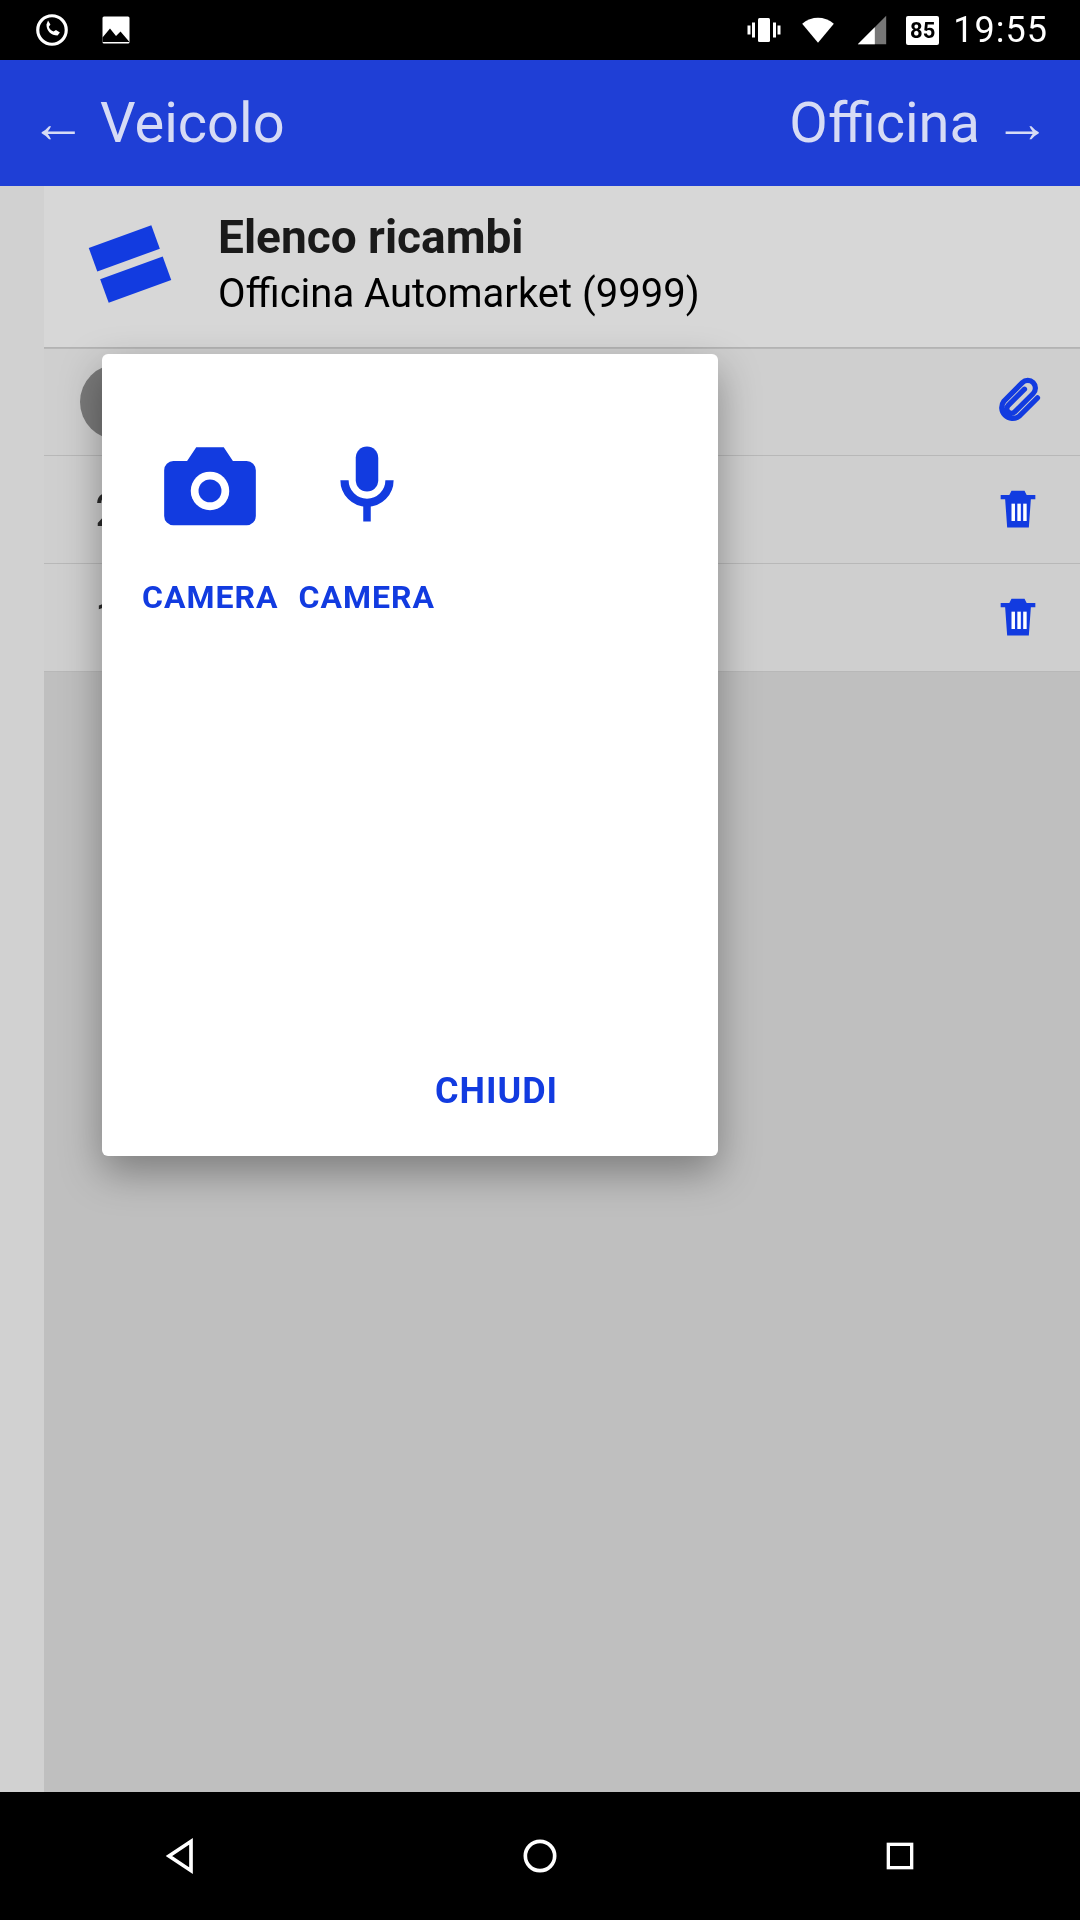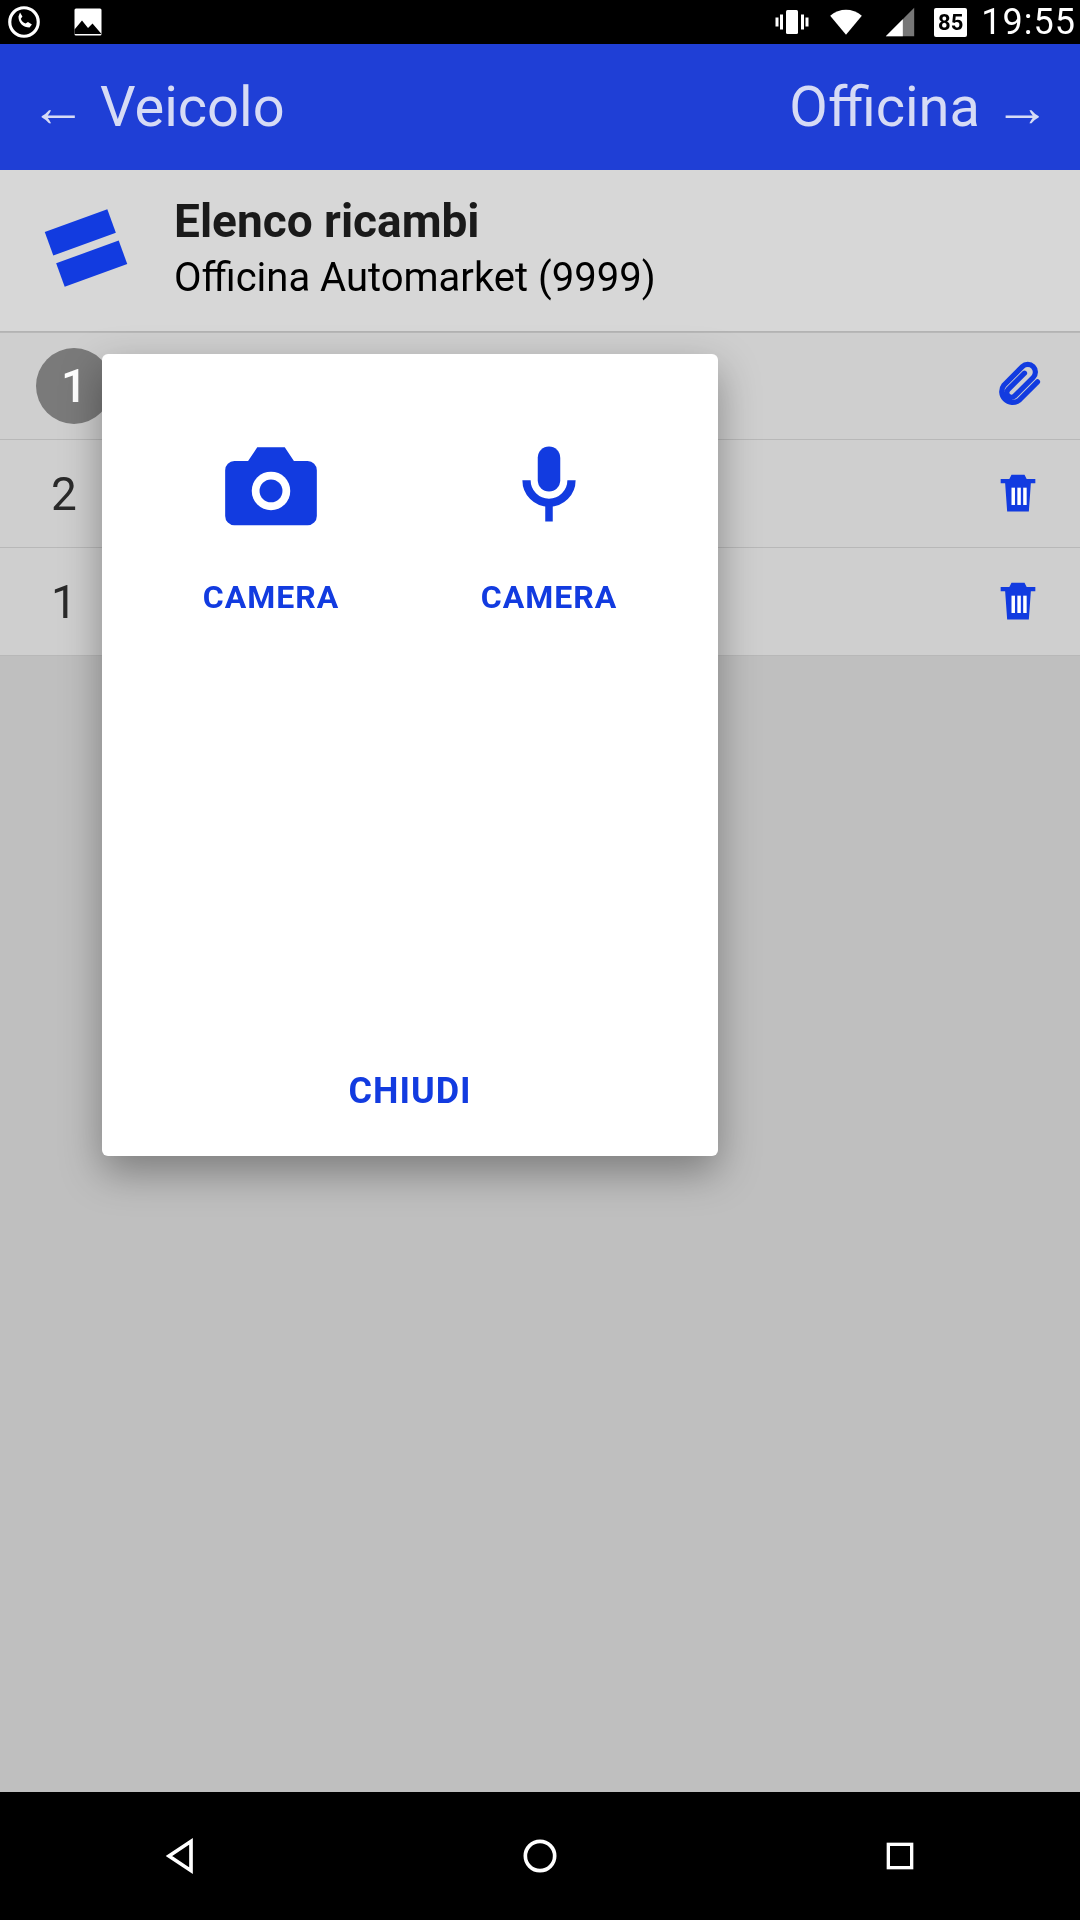--- a/index.html
+++ b/index.html
@@ -1,52 +1,52 @@
 <!DOCTYPE html>
 <html><head>
 <meta charset="utf-8">
 <style>
   * { box-sizing: border-box; margin: 0; padding: 0; }
   html, body { width: 1080px; height: 1920px; font-family: Roboto, Arial, sans-serif; overflow: hidden; }
   body { background: #bdbdbd; position: relative; }
 
   
-  .status-bar { background: #000; height: 44px; display: flex; align-items: center; justify-content: space-between; padding: 0 4px; color: #fff; }
+  .status-bar { background: #000; height: 60px; display: flex; align-items: center; justify-content: space-between; padding: 0 32px; color: #fff; }
   .status-left { display: flex; gap: 24px; align-items: center; }
   .status-right { display: flex; gap: 14px; align-items: center; }
   .status-icon { width: 40px; height: 40px; display: inline-flex; align-items: center; justify-content: center; }
   .clock { font-size: 36px; font-weight: 400; letter-spacing: 1px; }
   .battery-box { background: #fff; color: #000; font-size: 22px; font-weight: 700; padding: 2px 4px; border-radius: 2px; }
 
   
   .app-header { background: #1f3fd6; height: 126px; display: flex; align-items: center; justify-content: space-between; padding: 0 30px; color: #d6dbf5; }
   .hdr-left, .hdr-right { display: flex; align-items: center; gap: 14px; }
   .hdr-text { font-size: 56px; font-weight: 400; }
   .arrow { font-size: 56px; line-height: 1; }
 
   
-  .section { background: #d1d1d1; }
+  .section { background: #d1d1d1; padding-left: 44px; }
   .section-head { display: flex; align-items: center; gap: 36px; padding: 24px 34px 30px; background: #d7d7d7; border-bottom: 1px solid #b3b3b3; }
   .logo-box { width: 104px; height: 104px; display: flex; align-items: center; justify-content: center; }
   .section-title { font-size: 46px; font-weight: 700; color: #1a1a1a; }
   .section-sub { font-size: 40px; color: #000000; margin-top: 6px; }
 
   
   .list { background: #cfcfcf; }
   .row { display: flex; align-items: center; justify-content: space-between; padding: 20px 36px; border-bottom: 1px solid #b8b8b8; height: 108px; }
   .row:first-child { border-top: 1px solid #b8b8b8; }
   .row-left { display: flex; align-items: center; gap: 28px; }
   .badge { background: #7a7a7a; color: #fff; min-width: 76px; height: 76px; border-radius: 38px; display: flex; align-items: center; justify-content: center; font-size: 46px; font-weight: 500; }
   .row-num-plain { font-size: 46px; color: #2a2a2a; width: 56px; text-align: center; }
   .row-action svg { width: 52px; height: 52px; }
 
   .below-list { background: #bfbfbf; height: 1200px; }
 
   
-  .modal { position: absolute; left: 102px; top: 354px; width: 616px; height: 802px; background: #fff; border-radius: 6px; box-shadow: 0 16px 40px rgba(0,0,0,0.35); display: flex; flex-direction: column; padding: 70px 40px 0; }
+  .modal { position: absolute; left: 102px; top: 354px; width: 616px; height: 802px; background: #fff; border-radius: 6px; box-shadow: 0 16px 40px rgba(0,0,0,0.35); display: flex; flex-direction: row; padding: 70px 40px 0; }
   .grid { display: grid; grid-template-columns: 1fr 1fr; row-gap: 60px; column-gap: 20px; }
   .tile { display: flex; flex-direction: column; align-items: center; justify-content: flex-start; height: 220px; cursor: pointer; }
   .tile-icon { width: 120px; height: 120px; display: flex; align-items: center; justify-content: center; }
   .tile-label { color: #123be0; font-size: 32px; font-weight: 700; margin-top: 34px; letter-spacing: 1px; }
   .modal-close { margin-top: auto; text-align: center; padding: 40px 0 44px; color: #123be0; font-size: 36px; font-weight: 700; letter-spacing: 1px; cursor: pointer; }
 
   
   .nav-bar { position: absolute; bottom: 0; left: 0; right: 0; height: 128px; background: #000; display: flex; align-items: center; justify-content: space-around; }
   .nav-btn { width: 64px; height: 64px; display: flex; align-items: center; justify-content: center; }
 </style>

